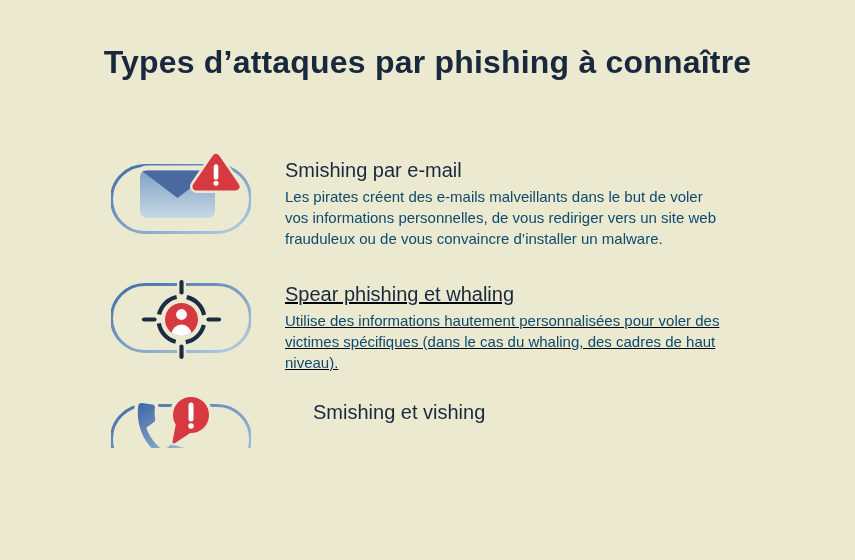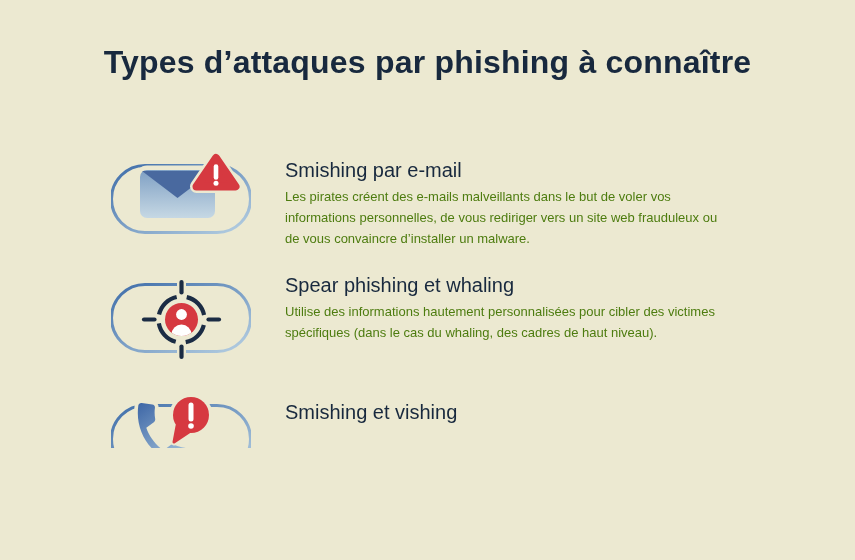--- a/index.html
+++ b/index.html
@@ -33,34 +33,34 @@
   }
   .icon-box.row1 { top: 152px; }
   .icon-box.row2 { top: 271px; }
   .icon-box.row3 { top: 392px; }
   .text-block {
     position: absolute;
     left: 285px;
     width: 443px;
   }
   .text-block.row1 { top: 157px; }
-  .text-block.row2 { top: 272px; }
-  .text-block.row3 { top: 399px; }
+  .text-block.row2 { top: 281px; text-decoration: underline; }
+  .text-block.row3 { top: 399px; margin-left: 28px; }
   .section-heading {
     font-size: 20px;
     line-height: 26px;
     font-weight: 500;
     color: #18293E;
     margin: 0 0 3px 0;
   }
   .section-body {
-    font-size: 13px;
+    font-size: 15px;
     line-height: 21px;
     font-weight: 400;
-    color: #4d7c0f;
+    color: #0c4a6e;
     margin: 0;
   }
   .brand {
     position: absolute;
     left: 634px;
     top: 489px;
     display: flex;
     align-items: center;
     text-align: center;
   }
@@ -140,21 +140,21 @@
       </g>
       <circle cx="70.5" cy="48.5" r="16.5" fill="#D63940"></circle>
       <g clip-path="url(#personClip)">
         <circle cx="70.5" cy="43.5" r="5.4" fill="#FFFFFF"></circle>
         <circle cx="70.5" cy="63.5" r="10" fill="#FFFFFF"></circle>
       </g>
     </svg>
   </div>
   <div class="text-block row2">
     <h2 class="section-heading">Spear phishing et whaling</h2>
-    <p class="section-body">Utilise des informations hautement personnalisées pour cibler des victimes spécifiques (dans le cas du whaling, des cadres de haut niveau).</p>
+    <p class="section-body">Utilise des informations hautement personnalisées pour voler des victimes spécifiques (dans le cas du whaling, des cadres de haut niveau).</p>
   </div>
 
   <div class="icon-box row3">
     <svg width="140" height="90" viewBox="0 0 140 90">
       <defs>
         <linearGradient id="pg3" x1="0" y1="0" x2="1" y2="1">
           <stop offset="0" stop-color="#3E6DA9"></stop>
             <stop offset="1" stop-color="#B7D0E2"></stop>
         </linearGradient>
         <linearGradient id="ph3" x1="0" y1="0" x2="1" y2="1">

